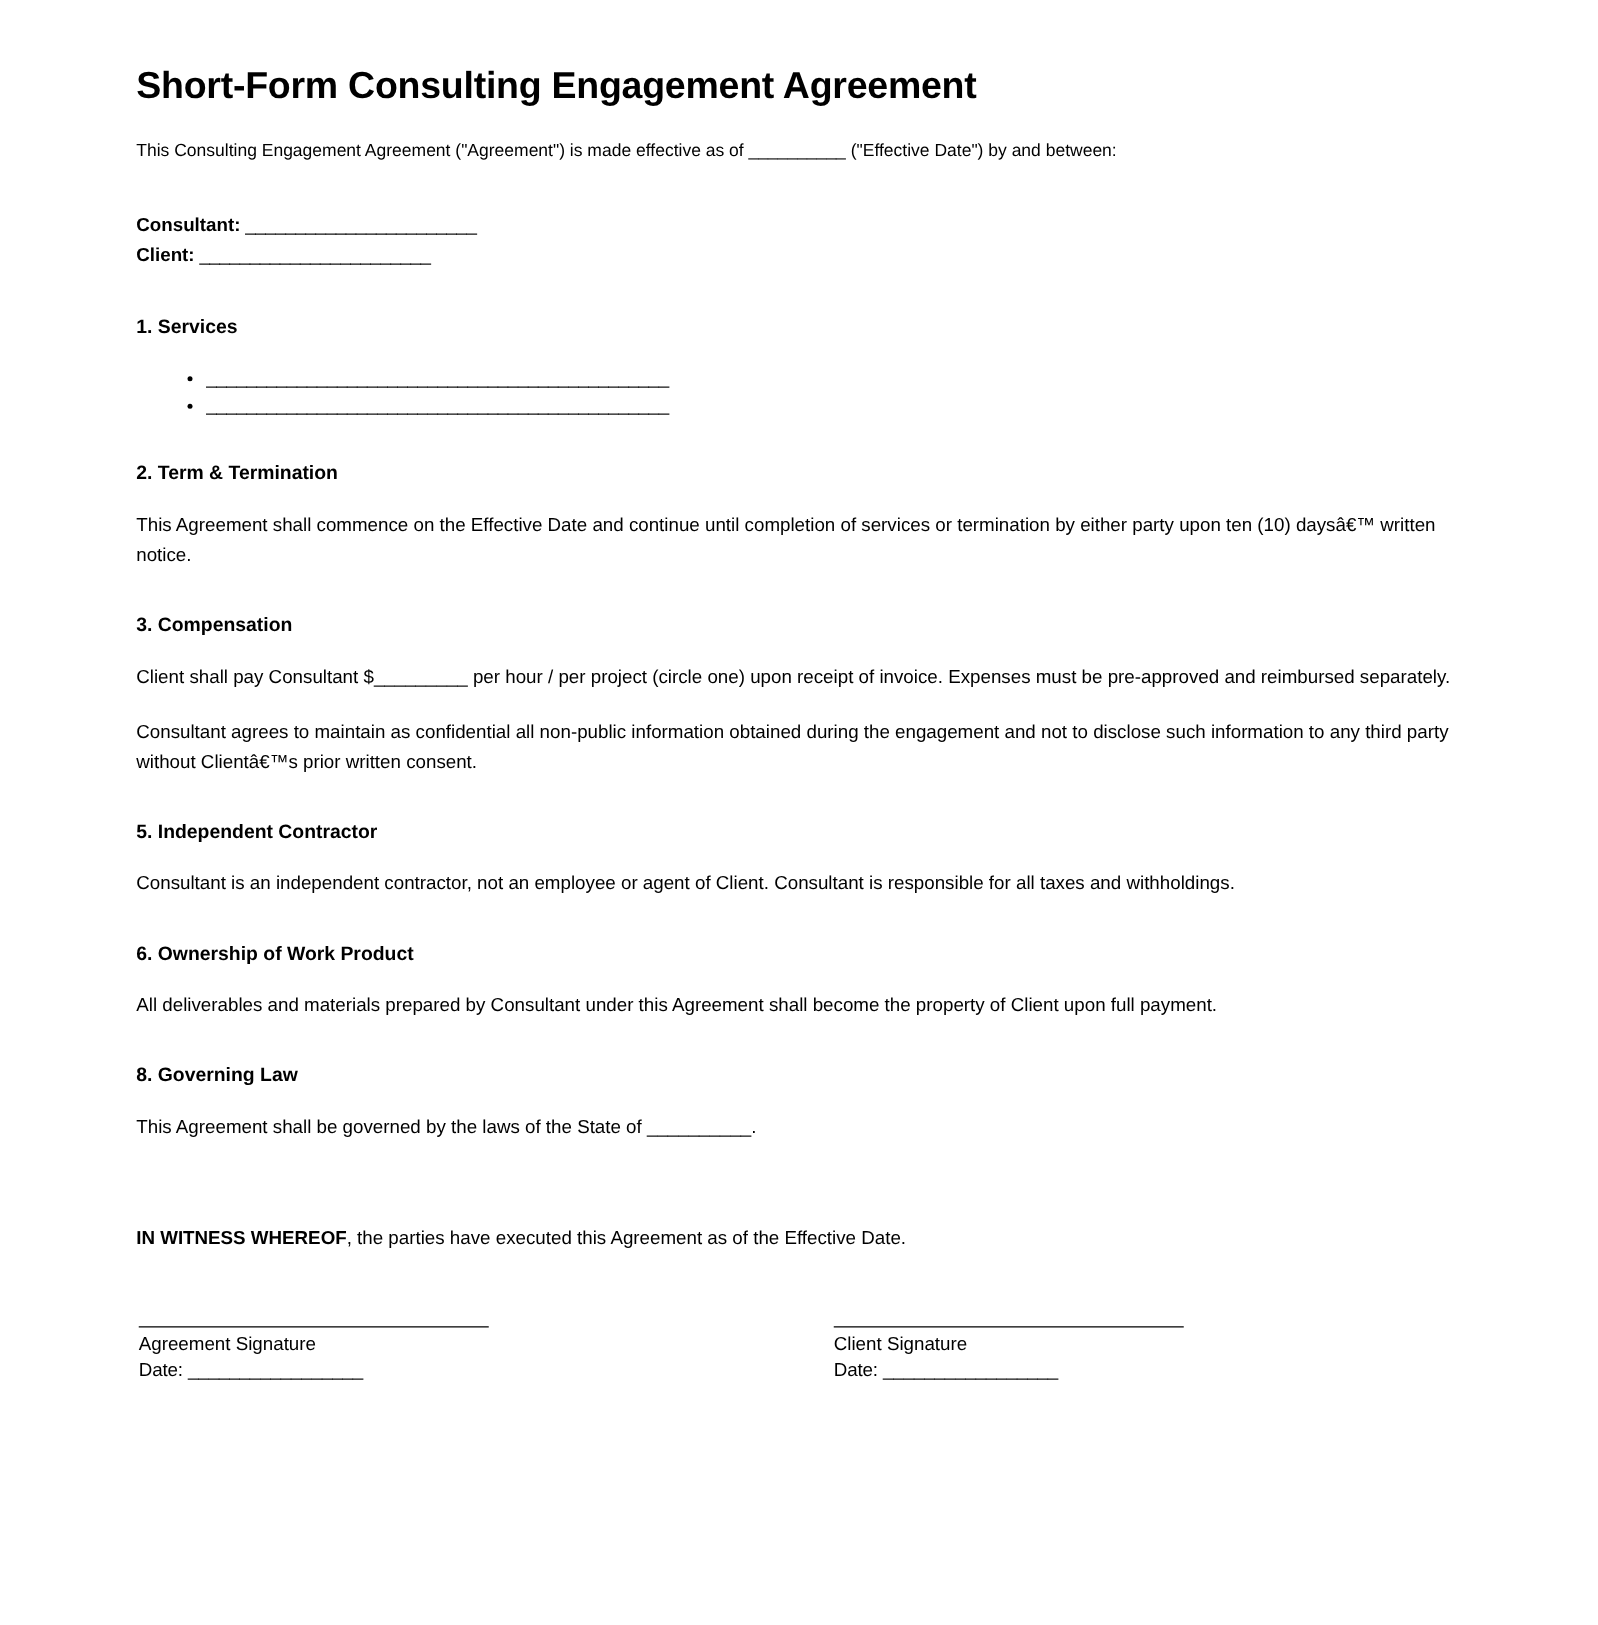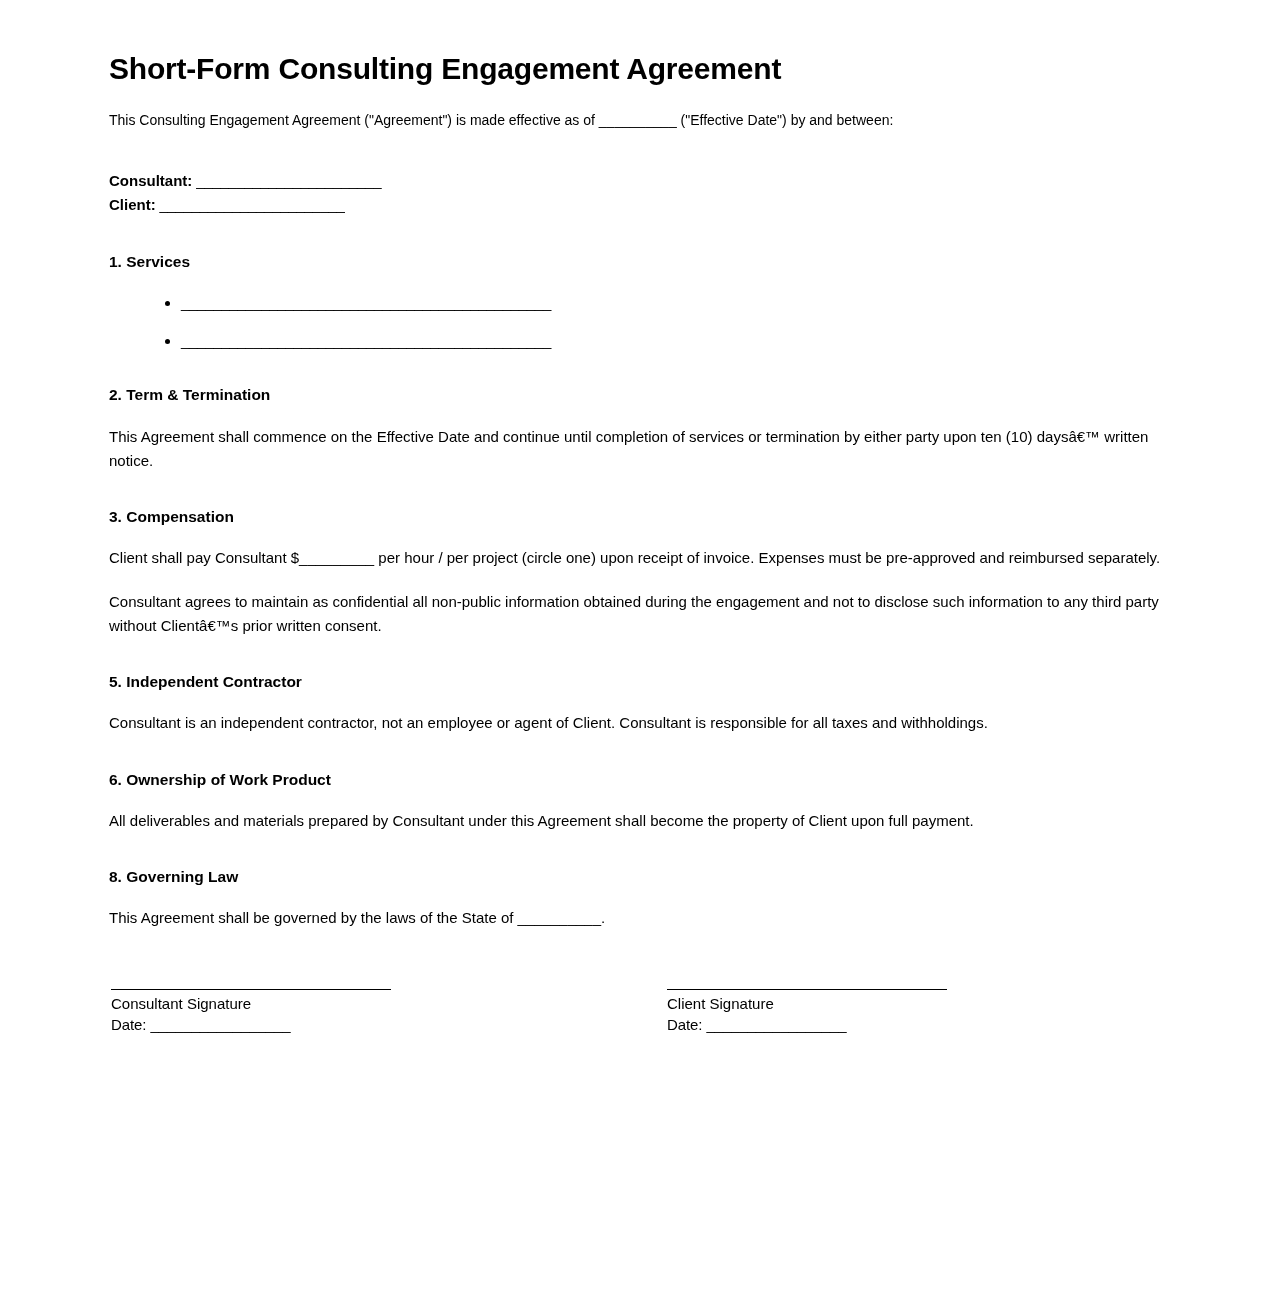--- a/index.html
+++ b/index.html
@@ -64,21 +64,21 @@
     max-width: 1112px;
   }
   ul.services-list {
     list-style: disc;
     margin: 20px 0 0 0;
     padding-left: 56px;
     font-size: 15px;
     line-height: 1.45;
   }
   ul.services-list li {
-    margin: 16px;
+    margin: 0;
     padding: 0;
   }
   ul.services-list li .blank-long {
     display: inline-block;
     letter-spacing: -0.3px;
     white-space: nowrap;
   }
   .witness {
     font-size: 15px;
     line-height: 1.6;
@@ -148,26 +148,27 @@
 
   <h2 class="section-heading">5. Independent Contractor</h2>
   <p class="section-body">Consultant is an independent contractor, not an employee or agent of Client. Consultant is responsible for all taxes and withholdings.</p>
 
   <h2 class="section-heading">6. Ownership of Work Product</h2>
   <p class="section-body">All deliverables and materials prepared by Consultant under this Agreement shall become the property of Client upon full payment.</p>
 
   <h2 class="section-heading">8. Governing Law</h2>
   <p class="section-body">This Agreement shall be governed by the laws of the State of __________.</p>
 
+  <p class="witness"><span class="strong">IN WITNESS WHEREOF</span><span>, the parties have executed this Agreement as of the Effective Date.</span></p>
 
   <div class="signature-area">
 
     <div class="sig-block left">
       <div class="sig-rule"></div>
-      <div class="sig-caption">Consultant Signature</div>
+      <div class="sig-caption">Agreement Signature</div>
       <div class="sig-date">Date: _________________</div>
     </div>
 
     <div class="sig-block right">
       <div class="sig-rule"></div>
       <div class="sig-caption">Client Signature</div>
       <div class="sig-date">Date: _________________</div>
     </div>
 
   </div>

